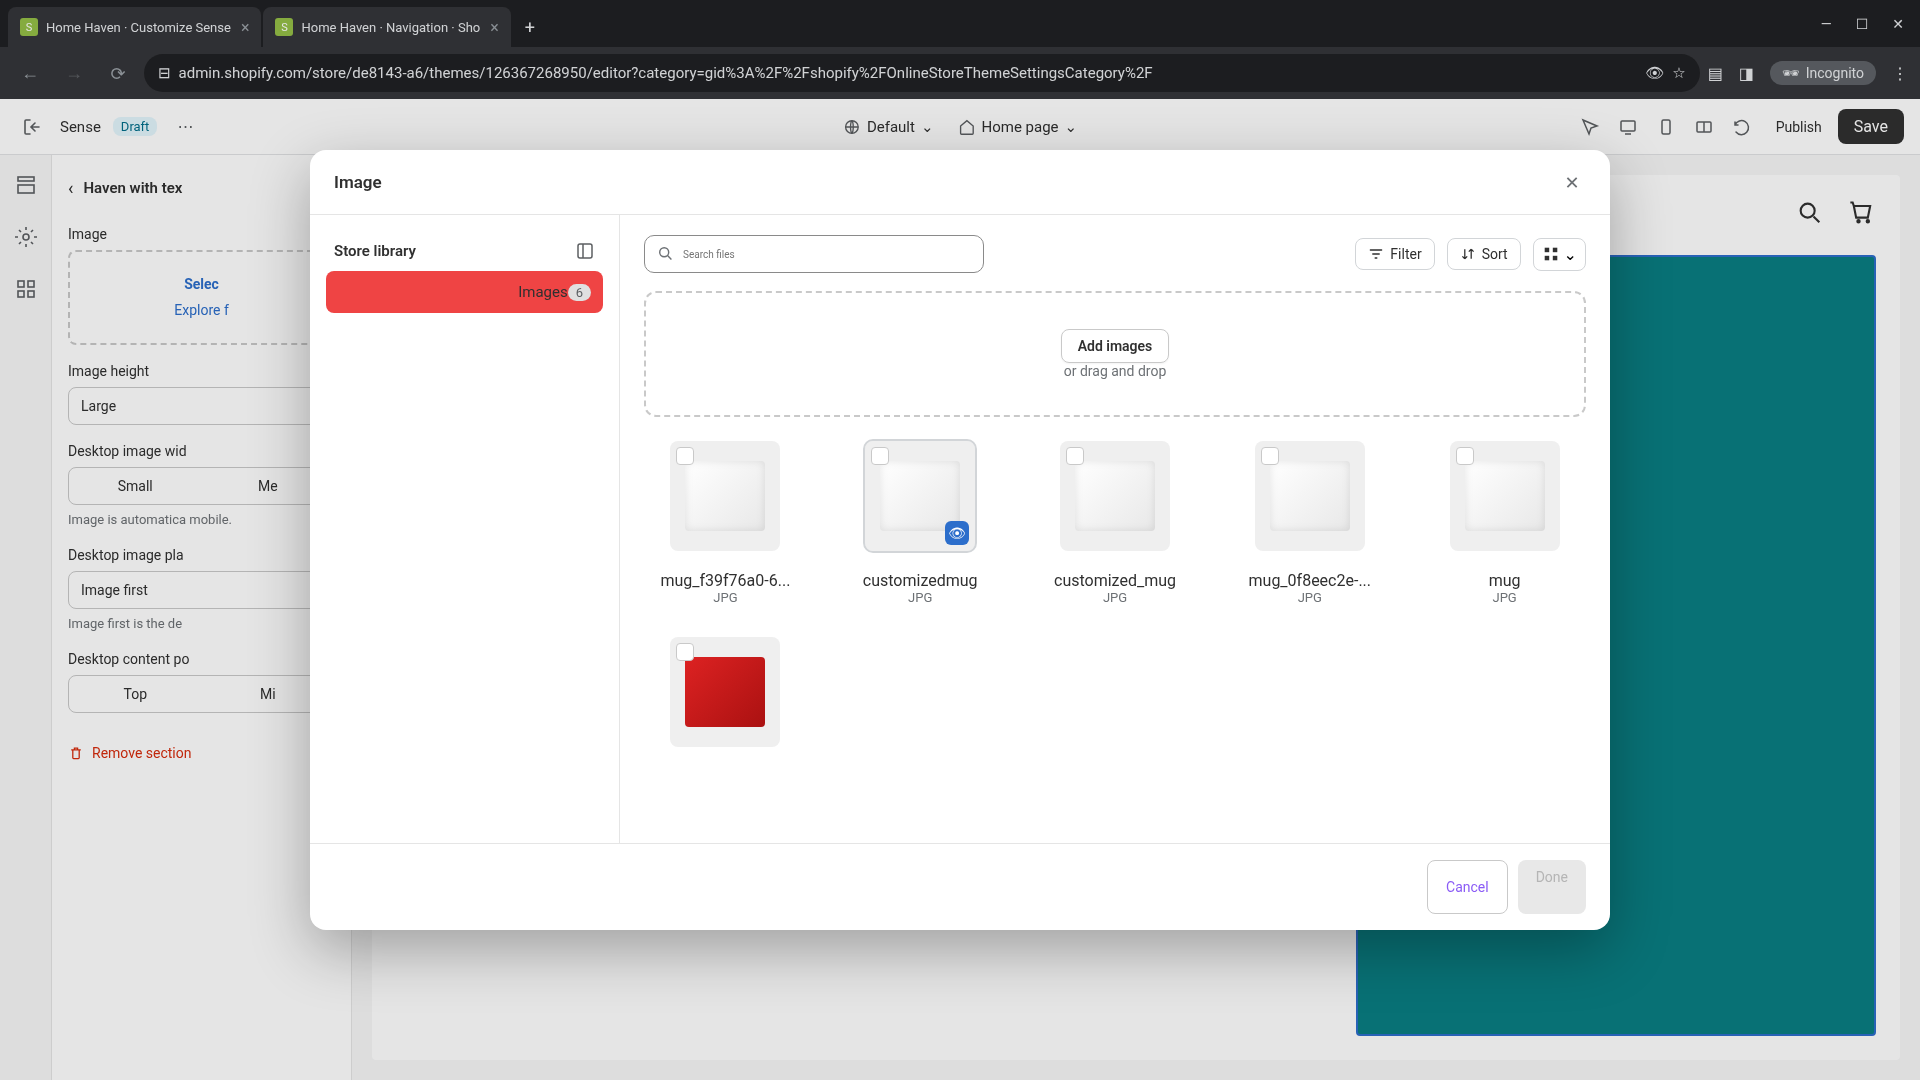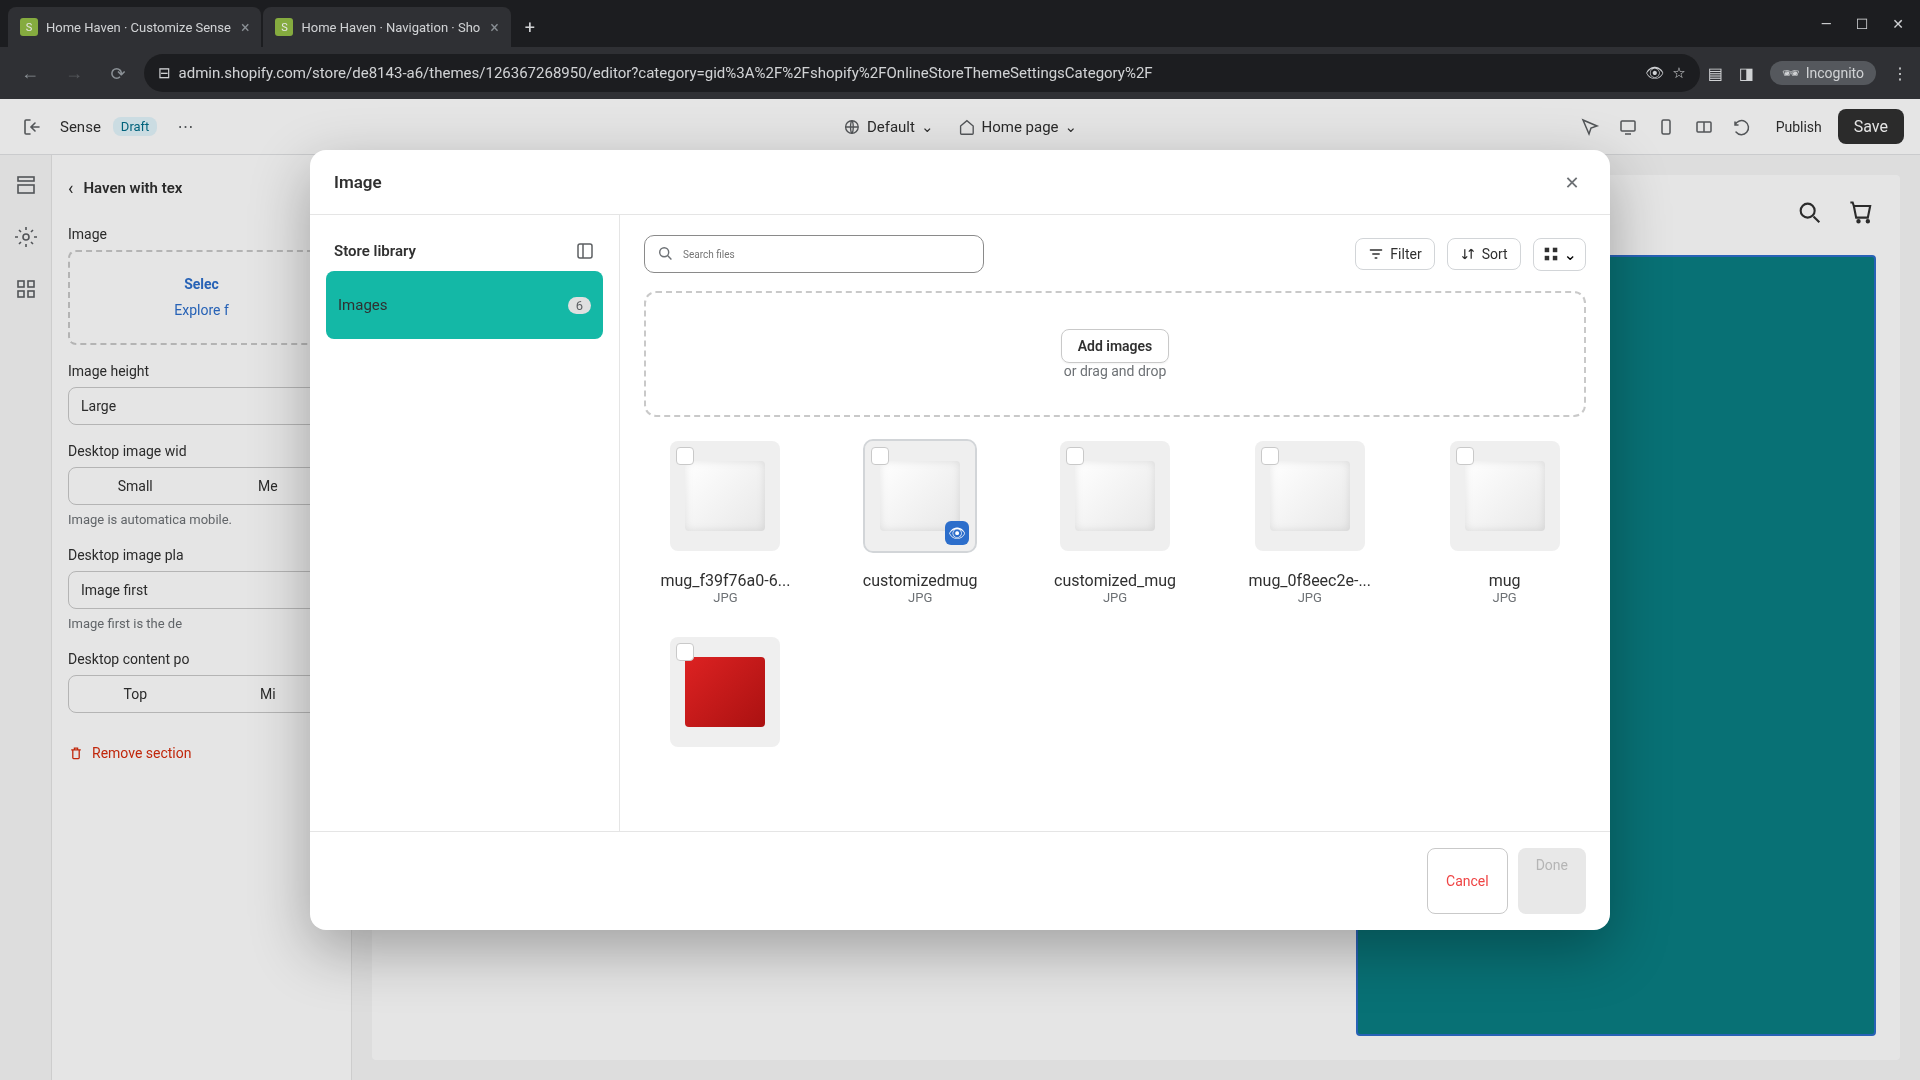--- a/index.html
+++ b/index.html
@@ -63,21 +63,21 @@
 
 
 .modal-overlay { position: absolute; inset: 0; background: rgba(0,0,0,0.1); display: flex; align-items: center; justify-content: center; z-index: 100; }
 .modal { background: #fff; width: 1300px; height: 780px; border-radius: 16px; display: flex; flex-direction: column; box-shadow: 0 20px 60px rgba(0,0,0,0.3); overflow: hidden; }
 .modal-header { padding: 18px 24px; display: flex; align-items: center; justify-content: space-between; border-bottom: 1px solid #e5e5e5; }
 .modal-title { font-size: 17px; font-weight: 600; color: #303030; }
 .modal-close { cursor: pointer; color: #6d7175; font-size: 18px; width: 28px; height: 28px; display: flex; align-items: center; justify-content: center; }
 .modal-body { flex: 1; display: flex; overflow: hidden; }
 .modal-sidebar { width: 310px; padding: 16px; border-right: 1px solid #e5e5e5; }
 .store-lib-row { display: flex; align-items: center; justify-content: space-between; padding: 10px 8px; font-size: 15px; font-weight: 600; color: #303030; }
-.images-row { display: flex; align-items: center; justify-content: space-between; padding: 25px 12px; background: #14b8a6; border-radius: 8px; font-size: 15px; color: #303030; }
+.images-row { display: flex; align-items: center; justify-content: flex-end; padding: 12px 12px; background: #ef4444; border-radius: 8px; font-size: 15px; color: #303030; }
 .count-badge { background: #e0e0e0; color: #5c5f62; font-size: 13px; padding: 1px 8px; border-radius: 10px; }
 .modal-main { flex: 1; padding: 20px 24px; overflow-y: auto; }
 .search-row { display: flex; align-items: center; gap: 12px; margin-bottom: 18px; }
 .search-box { flex: 0 0 340px; border: 1px solid #8a8a8a; border-radius: 10px; padding: 9px 12px; display: flex; align-items: center; gap: 8px; }
 .search-input { border: none; outline: none; font-size: 10px; flex: 1; }
 .search-spacer { flex: 1; }
 .pill-btn { display: flex; align-items: center; gap: 6px; padding: 7px 12px; font-size: 14px; color: #303030; cursor: pointer; border: 1px solid #d2d5d8; border-radius: 8px; }
 .grid-toggle { display: flex; align-items: center; border: 1px solid #d2d5d8; border-radius: 8px; padding: 6px 8px; gap: 4px; cursor: pointer; }
 .upload-zone { border: 2px dashed #c9c9c9; border-radius: 12px; padding: 36px; text-align: center; margin-bottom: 24px; }
 .add-images-btn { display: inline-block; border: 1px solid #c9c9c9; border-radius: 8px; padding: 8px 16px; font-size: 14px; font-weight: 600; color: #303030; cursor: pointer; box-shadow: 0 1px 2px rgba(0,0,0,0.05); }
@@ -86,21 +86,21 @@
 .file-item { display: flex; flex-direction: column; align-items: center; cursor: pointer; position: relative; }
 .thumb-wrap { width: 110px; height: 110px; border-radius: 8px; background: #efefef; position: relative; overflow: hidden; display: flex; align-items: center; justify-content: center; }
 .thumb-mug { width: 80px; height: 70px; background: linear-gradient(135deg, #fff 0%, #e8e8e8 100%); border-radius: 4px; box-shadow: inset 0 0 8px rgba(0,0,0,0.1); }
 .thumb-gift { width: 80px; height: 70px; background: linear-gradient(135deg, #d22 0%, #a11 100%); border-radius: 4px; }
 .thumb-check { position: absolute; top: 6px; left: 6px; width: 18px; height: 18px; background: #fff; border: 1px solid #c9c9c9; border-radius: 4px; }
 .thumb-eye { position: absolute; bottom: 6px; right: 6px; width: 24px; height: 24px; background: #2c6ecb; border-radius: 6px; display: flex; align-items: center; justify-content: center; color: #fff; font-size: 14px; }
 .file-item.hovered .thumb-wrap { outline: 2px solid #d2d5d8; }
 .file-name { margin-top: 20px; font-size: 16px; color: #303030; max-width: 130px; white-space: nowrap; overflow: hidden; text-overflow: ellipsis; text-align: center; }
 .file-ext { font-size: 13px; color: #6d7175; }
 .modal-footer { padding: 16px 24px; border-top: 1px solid #e5e5e5; display: flex; justify-content: flex-end; gap: 10px; }
-.cancel-btn { padding: 24px 18px; border: 1px solid #c9c9c9; border-radius: 8px; font-size: 14px; color: #ef4444; cursor: pointer; }
+.cancel-btn { padding: 18px 18px; border: 1px solid #c9c9c9; border-radius: 8px; font-size: 14px; color: #8b5cf6; cursor: pointer; }
 .done-btn { padding: 9px 18px; border-radius: 8px; font-size: 14px; color: #b5b5b5; background: #e8e8e8; cursor: not-allowed; }
 
 svg { display: block; }
 </style>
 </head>
 <body>
 
 <div class="browser-chrome">
   <div class="tab">
     <div class="tab-favicon">S</div>

